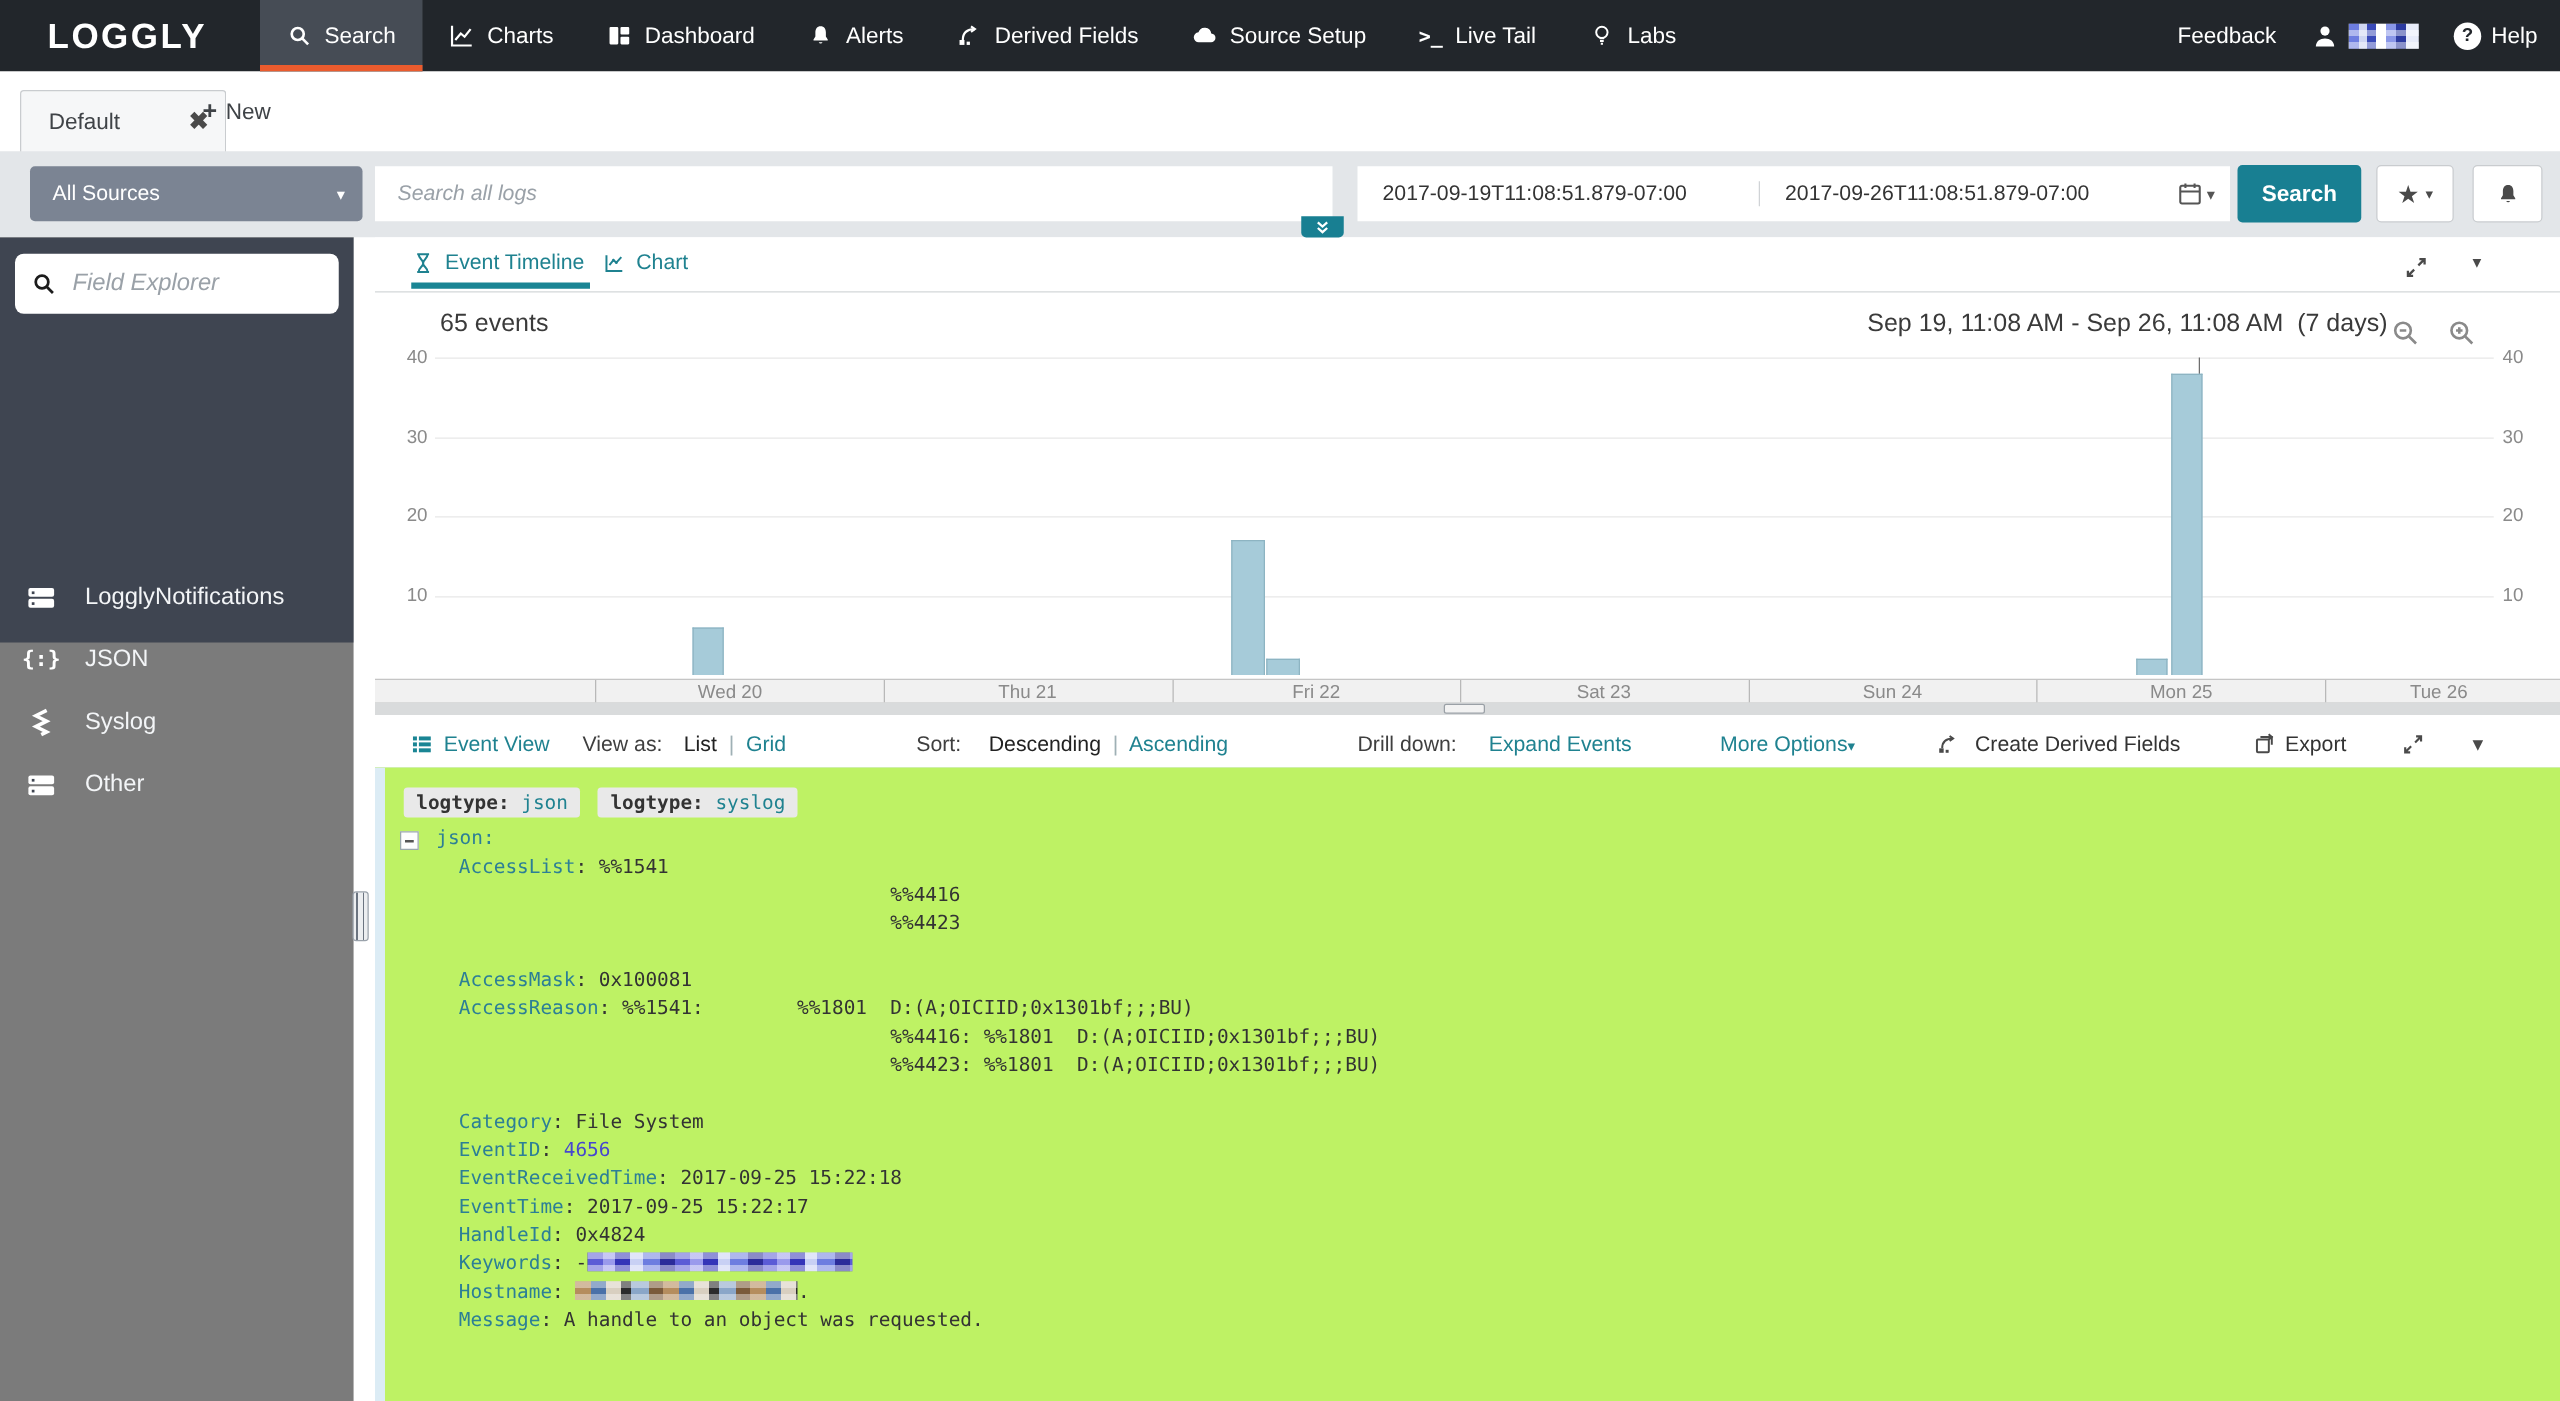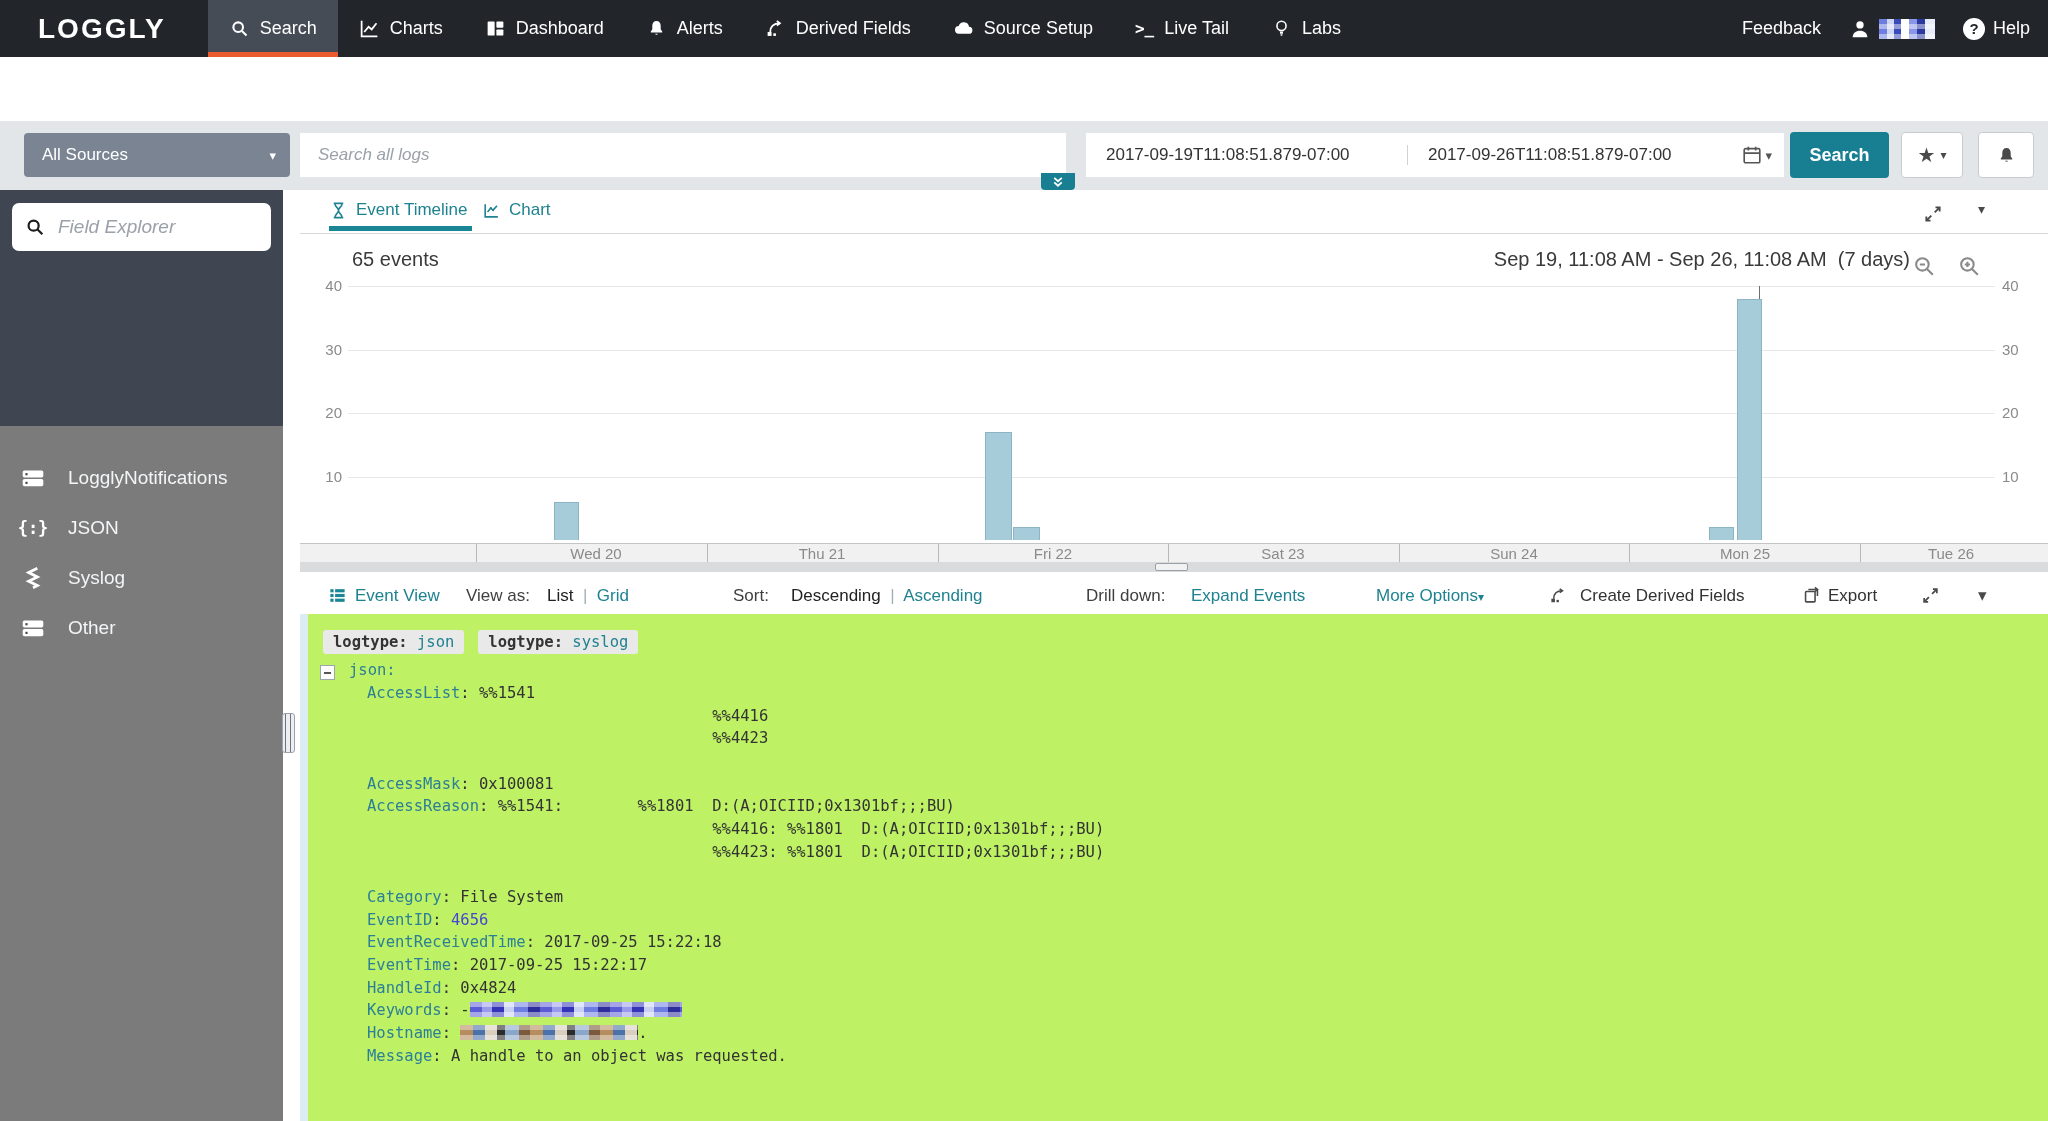--- a/index.html
+++ b/index.html
@@ -54,21 +54,21 @@
   .starbtn{left:1901px;width:62px;font-size:20px}
   .starbtn .caret{font-size:12px}
   .bellbtn{left:1978px;width:56px}
   .bellbtn .ic svg{width:21px;height:21px}
   
   .chevbtn{position:absolute;left:1041px;top:173px;width:34px;height:17px;background:#187f92;border-radius:0 0 4px 4px;
     display:flex;align-items:center;justify-content:center;z-index:6;cursor:pointer}
   .chevbtn svg{width:18px;height:12px}
   
   .sidebar{position:absolute;left:0;top:190px;width:283px;bottom:0;background:#7b7b7b}
-  .sidebar-dark{position:absolute;left:0;top:0;right:0;height:236px;background:#3f4551}
+  .sidebar-dark{position:absolute;left:0;top:0;right:0;height:324px;background:#3f4551}
   .fieldbox{position:absolute;left:12px;top:13px;width:259px;height:48px;background:#fff;border-radius:7px;display:flex;
     align-items:center;gap:10px;padding:0 12px;box-sizing:border-box}
   .fieldbox .ic{color:#1c1c1c}
   .fieldbox .ic svg{width:22px;height:22px}
   .fieldbox input{border:none;outline:none;flex:1;min-width:0;font-size:19px;font-family:"Liberation Sans",sans-serif}
   .sideitem{position:absolute;left:0;width:100%;height:50px;display:flex;align-items:center;gap:20px;padding-left:18px;
     box-sizing:border-box;color:#f3f5f7;font-size:19px;cursor:pointer}
   .sideitem .ic{color:#fff;width:30px;display:flex;justify-content:center}
   .sideitem .ic svg{width:26px;height:26px}
   .json-glyph{font-family:"DejaVu Sans Mono",monospace;font-weight:bold;font-size:17px}
@@ -230,20 +230,30 @@
           </span>
         <span class="pixname"></span>
       </span>
       <span class="avatar-wrap">
         <span class="help-q">?</span>
         <span>Help</span>
       </span>
     </div>
   </div>
 
+  <div class="tabrow">
+    <div class="doc-tab">
+      <span>Default</span>
+      <span class="close">✖</span>
+    </div>
+    <div class="newtab">
+      <span class="plus">+</span>
+      <span>New</span>
+    </div>
+  </div>
 
   <div class="searchrow">
     <div class="allsources">
       <span>All Sources</span>
       <span class="caret">▾</span>
     </div>
     <input class="qinput" placeholder="Search all logs" style="">
     <div class="datebox">
       <div class="datefield d1">2017-09-19T11:08:51.879-07:00</div>
       <div class="datefield d2">2017-09-26T11:08:51.879-07:00</div>
@@ -401,21 +411,21 @@
         <div class="ylab right" style="left: 1702px; top: 87px;">40</div>
       </div>
     <div class="axisstrip" id="axisstrip">
         <div class="xtick" style="left: 176px;"></div>
         <div class="xtick" style="left: 407px;"></div>
         <div class="xtick" style="left: 638px;"></div>
         <div class="xtick" style="left: 868px;"></div>
         <div class="xtick" style="left: 1099px;"></div>
         <div class="xtick" style="left: 1329px;"></div>
         <div class="xtick" style="left: 1560px;"></div>
-        <div class="xlab" style="left: 296px;">Wed 20</div>
+        <div class="xlab" style="left: 284px;">Wed 20</div>
         <div class="xlab" style="left: 522px;">Thu 21</div>
         <div class="xlab" style="left: 753px;">Fri 22</div>
         <div class="xlab" style="left: 983px;">Sat 23</div>
         <div class="xlab" style="left: 1214px;">Sun 24</div>
         <div class="xlab" style="left: 1445px;">Mon 25</div>
         <div class="xlab" style="left: 1651px;">Tue 26</div>
       </div>
 
     <div class="hscroll">
       <div class="hhandle"></div>

